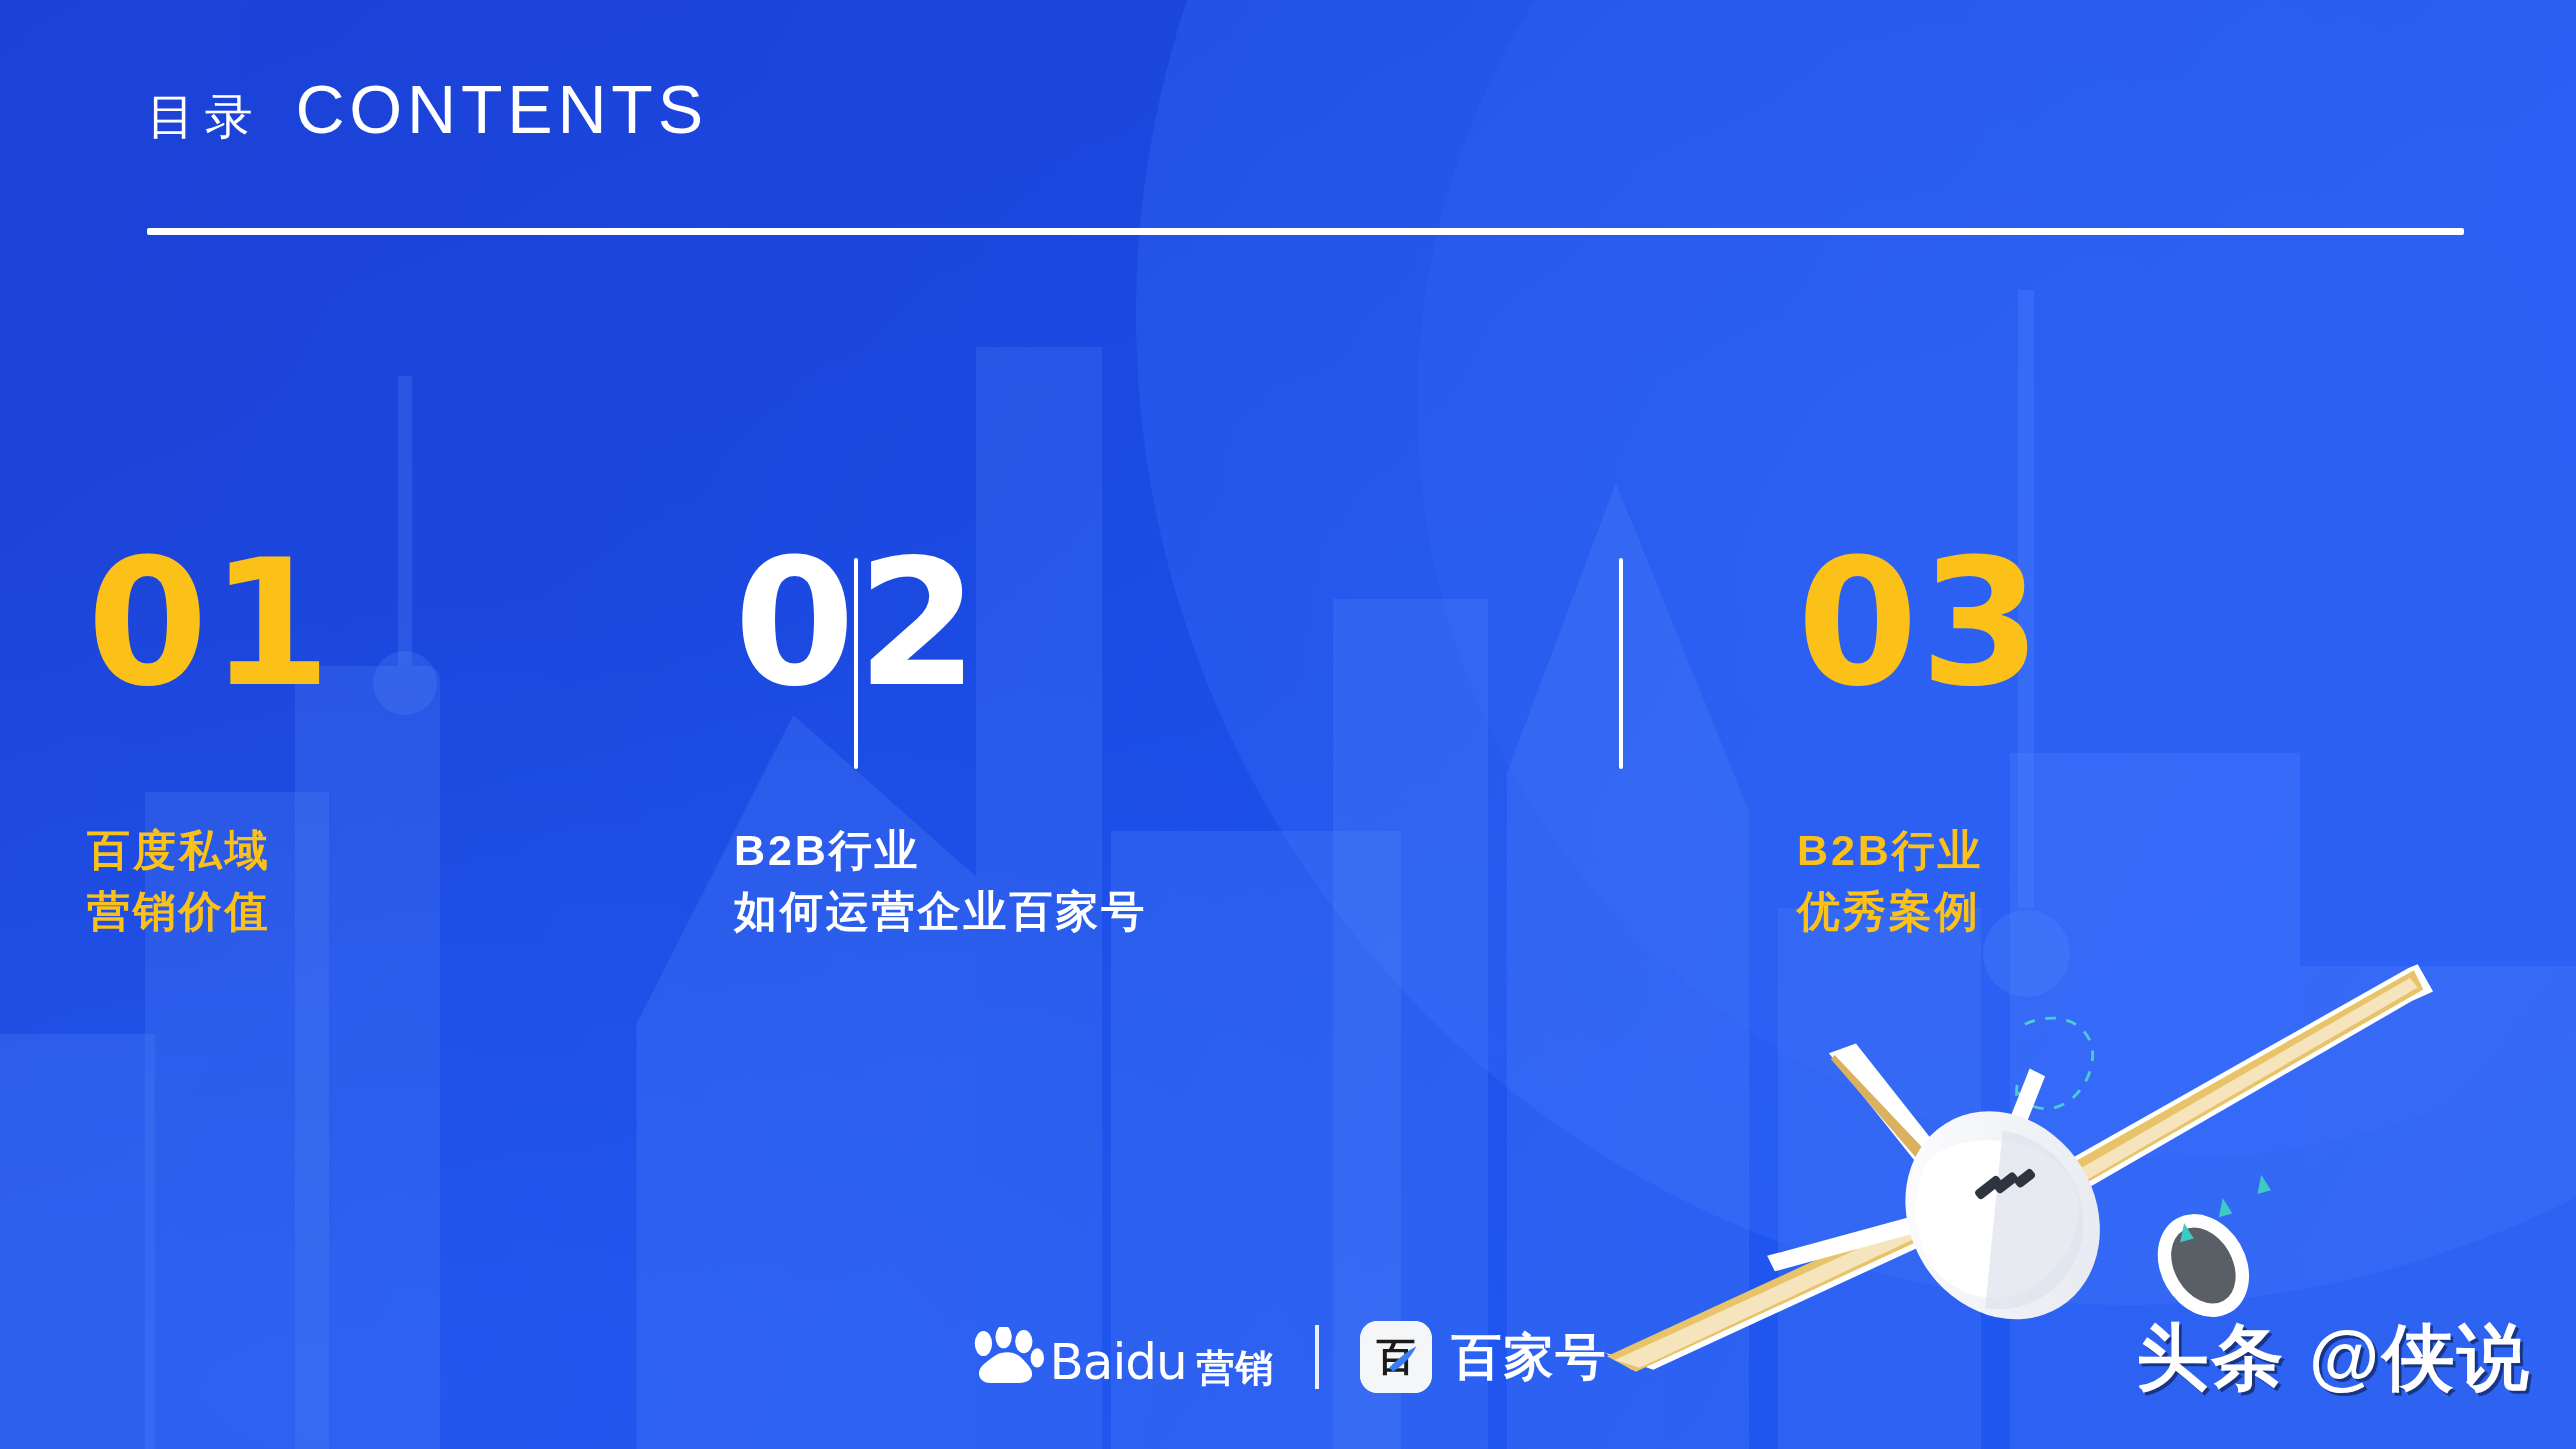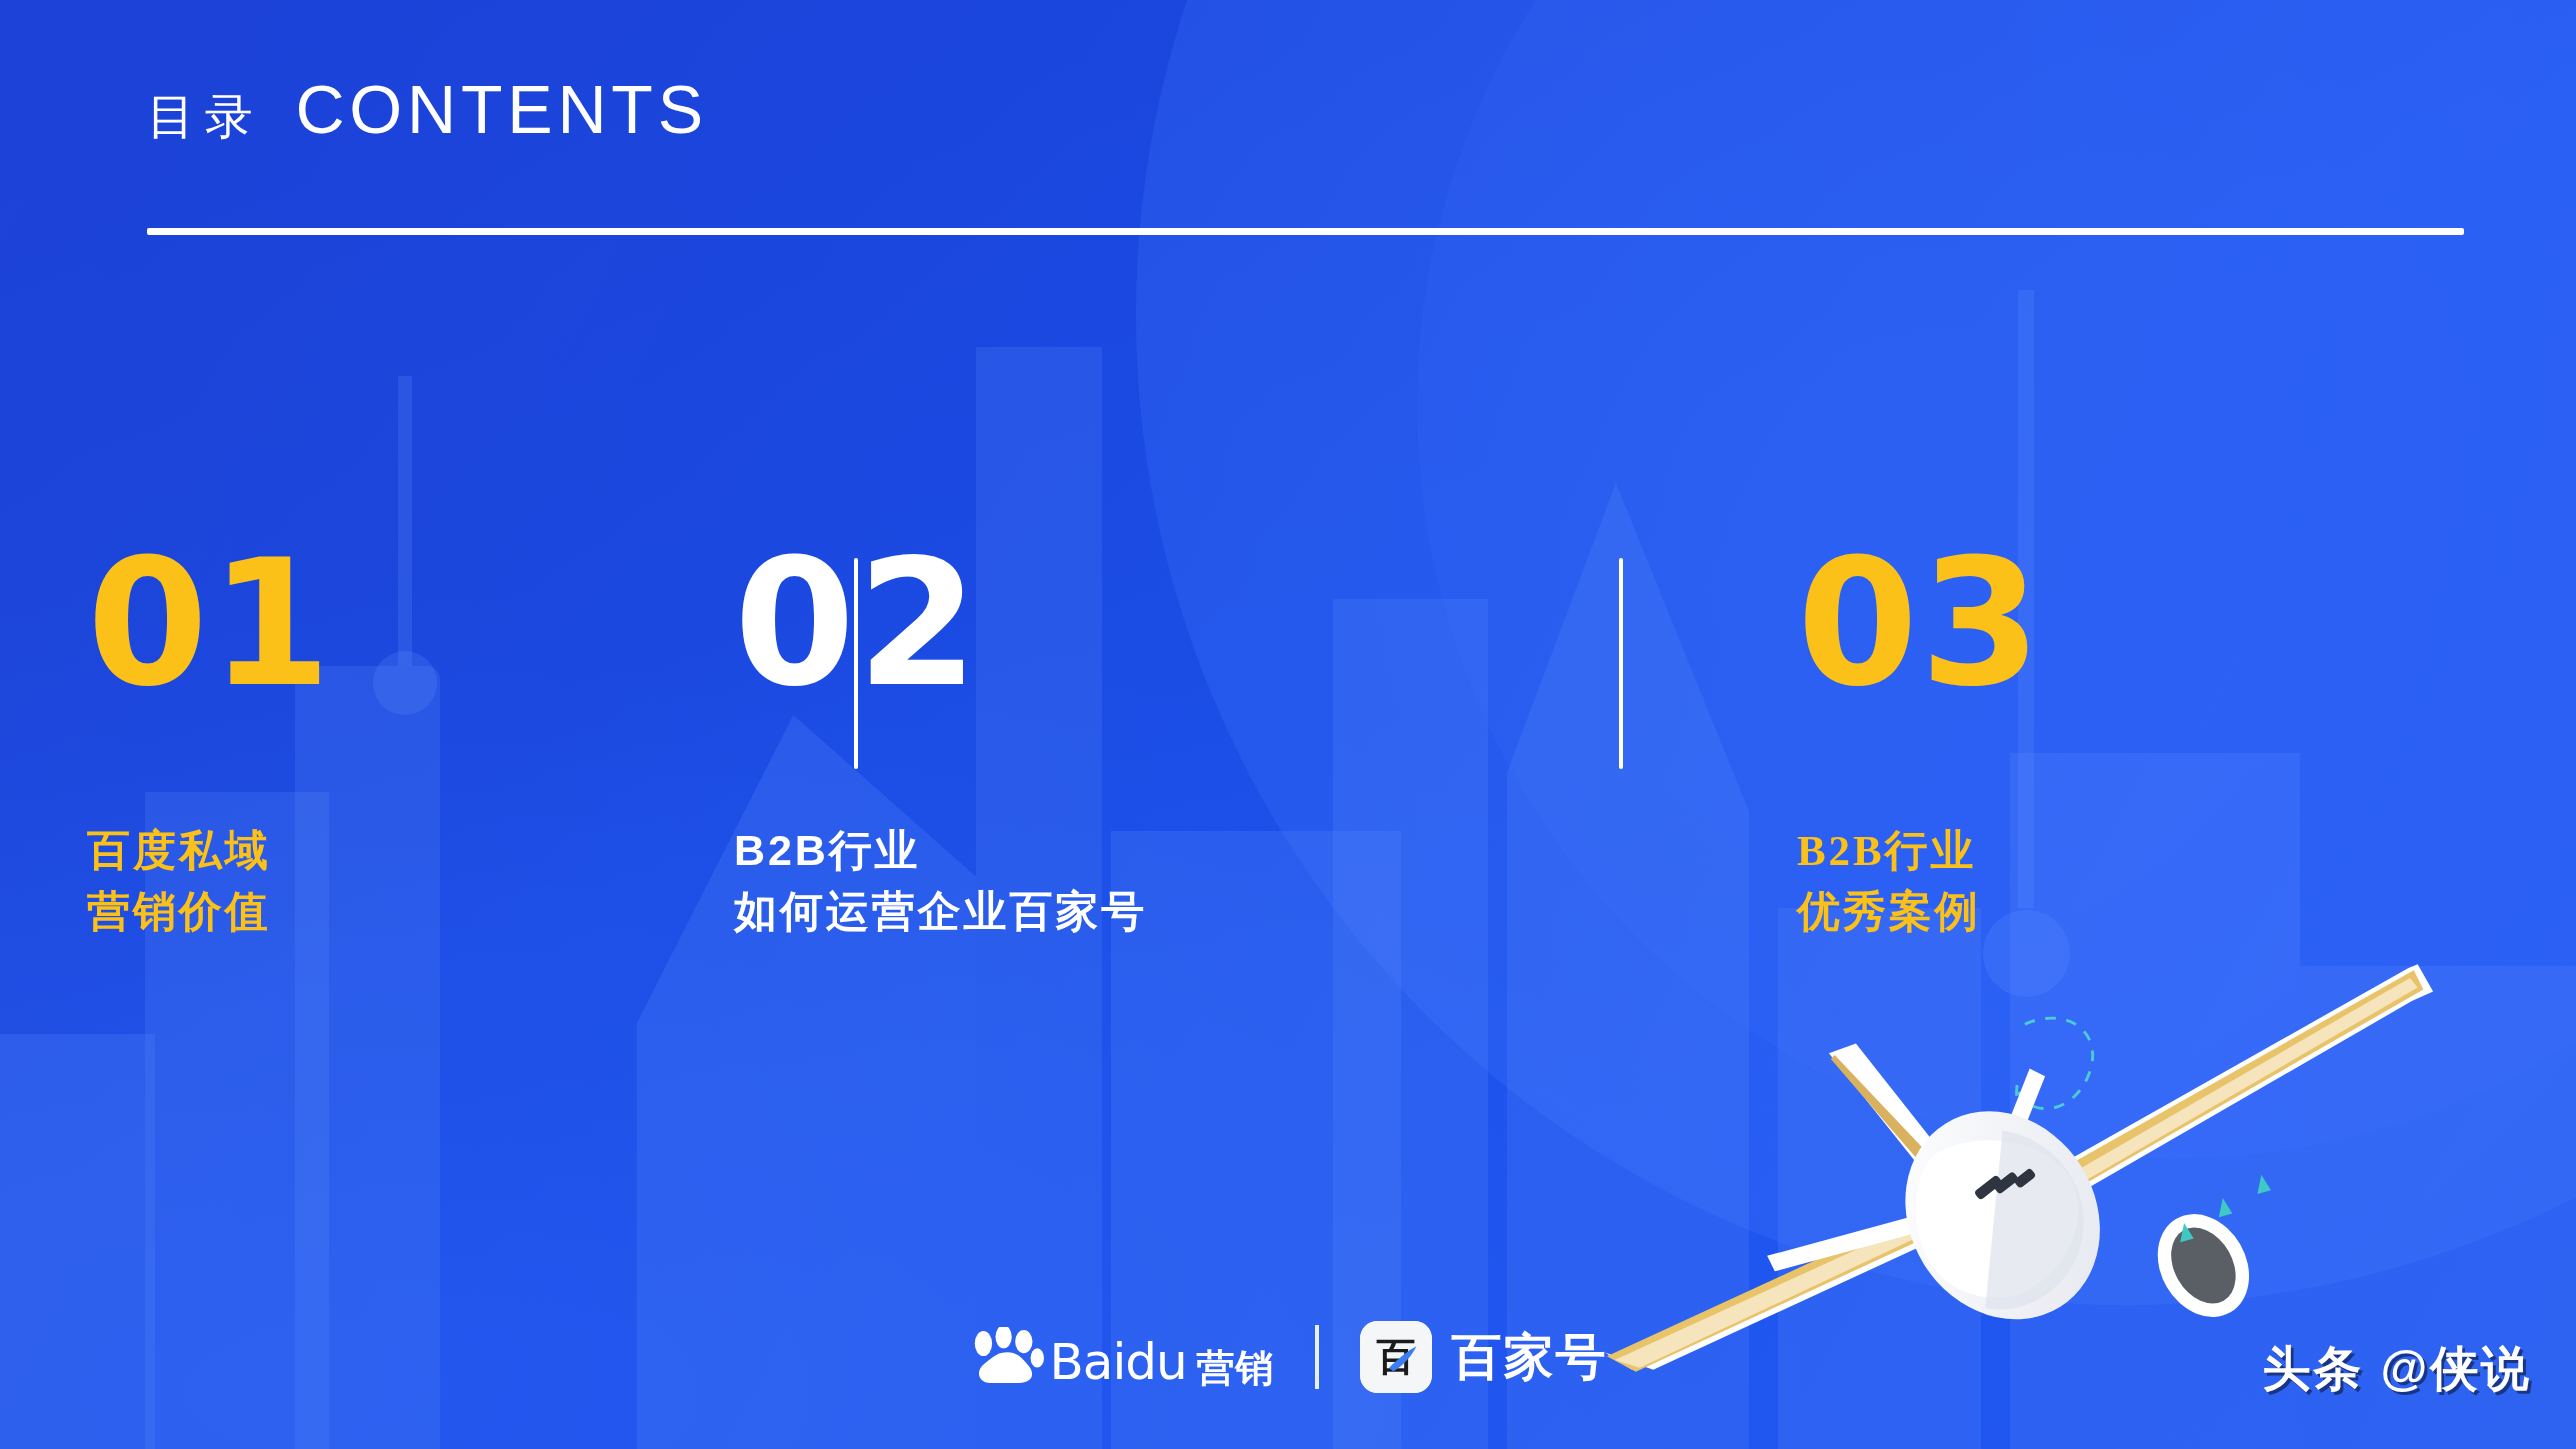--- a/index.html
+++ b/index.html
@@ -94,21 +94,21 @@
   }
   .num.gold{ color:#FBC118; }
   .num.white{ color:#ffffff; }
 
   .label{
     margin-top:114px;
     font-size:43px; font-weight:700; line-height:1.42;
     letter-spacing:2.9px;
     white-space:pre-line;
   }
-  .label.gold{ color:#FBC118;font-family:Liberation Serif, serif; }
+  .label.gold{ color:#FBC118; }
   .label.white{ color:#ffffff; }
 
   .divider{
     position:absolute; top:558px; width:3.9px; height:211px;
     background:#ffffff; border-radius:1.9px;
   }
   .divider.d1{ left:854px; }
   .divider.d2{ left:1619px; }
 
   
@@ -142,21 +142,21 @@
     background:#f4f6f8; position:relative; overflow:hidden;
   }
   .bjh-cn{
     color:#ffffff; font-size:50px; font-weight:700;
     letter-spacing:1.9px; line-height:1;
   }
 
   
   .watermark{
     position:absolute; right:44px; bottom:56px;
-    color:#ffffff; font-size:48px; font-weight:700;
+    color:#ffffff; font-size:72px; font-weight:700;
     letter-spacing:2.9px; line-height:1;
     text-shadow:2.9px 2.9px 0 rgba(0,0,0,.45);
     white-space:nowrap;
   }
 </style>
 </head>
 <body>
 
 <div class="slide">
 

